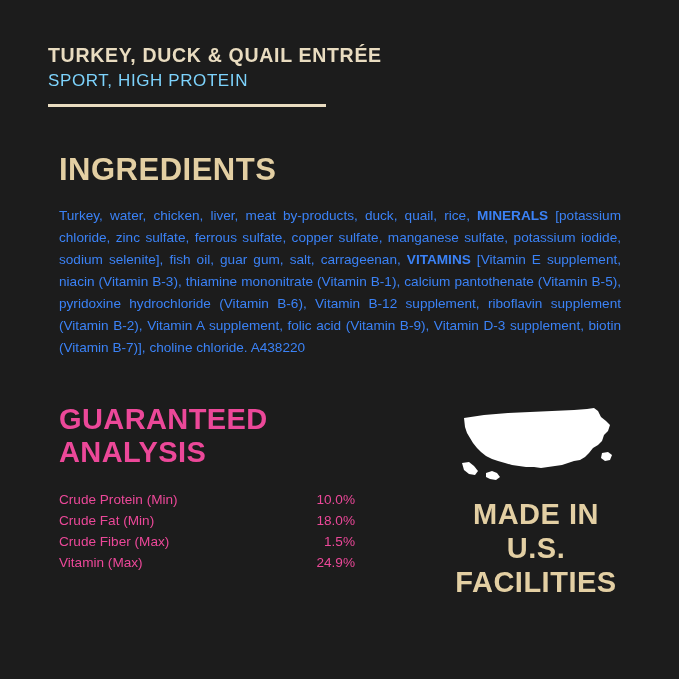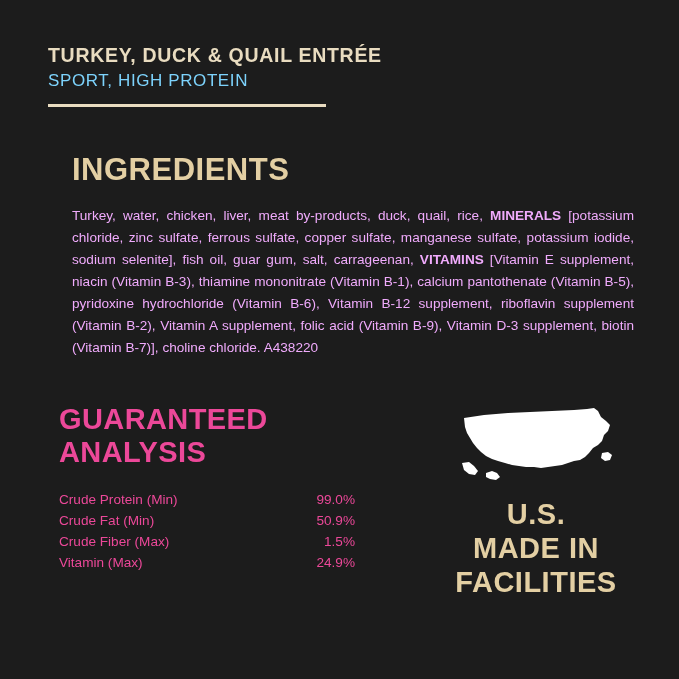--- a/index.html
+++ b/index.html
@@ -47,35 +47,35 @@
   .header-rule {
     margin-top: 11px;
     width: 278px;
     height: 3px;
     background: #e9dcc0;
   }
 
   
   .ingredients-section {
     position: absolute;
-    left: 72px;
+    left: 59px;
     top: 154px;
     width: 562px;
   }
   .section-heading {
     color: #e3cfa3;
     font-size: 31px;
     font-weight: bold;
     letter-spacing: 0.5px;
     line-height: 1.05;
     margin: 0 0 18px 0;
     text-transform: uppercase;
   }
   .ingredients-body {
-    color: #f0abfc;
+    color: #3b82f6;
     font-size: 13.6px;
     line-height: 1.62;
     text-align: justify;
     text-justify: inter-word;
     margin: 0;
   }
   .ingredients-body b {
     font-weight: bold;
   }
 
@@ -148,25 +148,25 @@
     <div class="section-heading">INGREDIENTS</div>
     <p class="ingredients-body"><span>Turkey, water, chicken, liver, meat by-products, duck, quail, rice, </span><b>MINERALS</b><span> [potassium chloride, zinc sulfate, ferrous sulfate, copper sulfate, manganese sulfate, potassium iodide, sodium selenite], fish oil, guar gum, salt, carrageenan, </span><b>VITAMINS</b><span> [Vitamin E supplement, niacin (Vitamin B-3), thiamine mononitrate (Vitamin B-1), calcium pantothenate (Vitamin B-5), pyridoxine hydrochloride (Vitamin B-6), Vitamin B-12 supplement, riboflavin supplement (Vitamin B-2), Vitamin A supplement, folic acid (Vitamin B-9), Vitamin D-3 supplement, biotin (Vitamin B-7)], choline chloride. A438220</span></p>
   </div>
 
   <div class="ga-section">
     <div class="ga-heading">GUARANTEED ANALYSIS</div>
     <table class="ga-table">
       <tbody>
         <tr>
           <td class="ga-label">Crude Protein (Min)</td>
-          <td class="ga-value">99.0%</td>
+          <td class="ga-value">10.0%</td>
         </tr>
         <tr>
           <td class="ga-label">Crude Fat (Min)</td>
-          <td class="ga-value">50.9%</td>
+          <td class="ga-value">18.0%</td>
         </tr>
         <tr>
           <td class="ga-label">Crude Fiber (Max)</td>
           <td class="ga-value">1.5%</td>
         </tr>
         <tr>
           <td class="ga-label">Vitamin (Max)</td>
           <td class="ga-value">24.9%</td>
         </tr>
       </tbody>
@@ -174,19 +174,19 @@
   </div>
 
   <div class="usa-block">
     <svg class="usa-map" width="160" height="80" viewBox="0 0 160 80" aria-hidden="true">
       <path fill="#ffffff" d="M8,13 L28,10 L52,8 L74,7 L96,6 L118,5 L131,4 L138,3 L142,6 L145,12 L150,16 L154,20 L152,26 L148,30 L146,36 L142,40 L137,43 L133,48 L129,52 L124,55 L118,56 L112,58 L106,60 L99,61 L92,62 L85,63 L78,62 L70,62 L63,61 L56,60 L49,58 L42,56 L36,54 L30,51 L25,47 L21,43 L17,38 L14,33 L11,28 L9,22 Z"></path>
       <path fill="#ffffff" d="M6,58 L13,57 L18,61 L22,66 L19,70 L13,69 L8,65 Z"></path>
       <path fill="#ffffff" d="M30,68 L36,66 L41,68 L44,72 L40,75 L34,74 L30,72 Z"></path>
       <path fill="#ffffff" d="M146,48 L152,47 L156,50 L154,55 L149,56 L145,53 Z"></path>
     </svg>
     <div class="usa-text">
+      <span class="usa-line">MADE IN</span>
       <span class="usa-line">U.S.</span>
-      <span class="usa-line">MADE IN</span>
       <span class="usa-line">FACILITIES</span>
     </div>
   </div>
 
 </div>
 
 </body></html>

